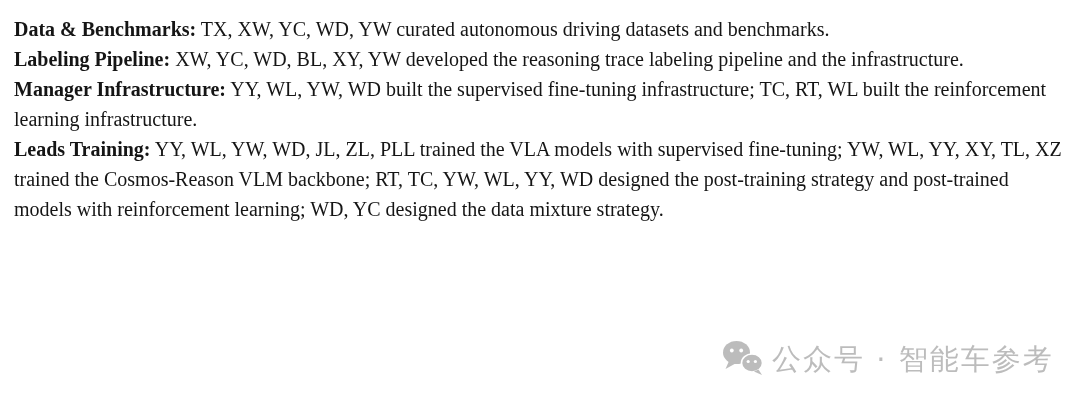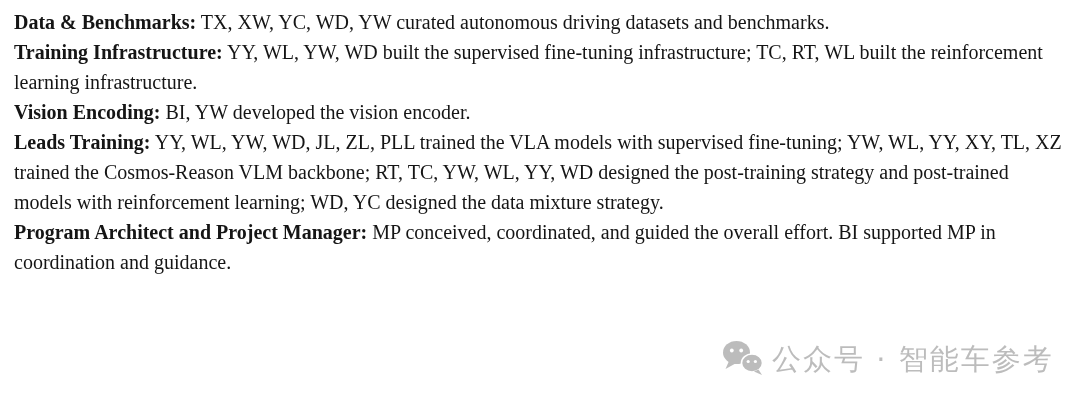--- a/index.html
+++ b/index.html
@@ -7,21 +7,21 @@
     padding: 0;
     background: #ffffff;
   }
   body {
     width: 1080px;
     height: 405px;
     position: relative;
     overflow: hidden;
   }
   .doc {
-    padding: 7px 16px 0 14px;
+    padding: 14px 16px 0 14px;
     font-family: "Liberation Serif", serif;
     font-size: 20px;
     line-height: 30px;
     color: #151515;
   }
   .para {
     margin: 0;
     text-align: left;
   }
   .para b {
@@ -43,24 +43,23 @@
     color: #878787;
     letter-spacing: 2px;
     white-space: nowrap;
   }
 </style>
 </head>
 <body>
 
 <div class="doc">
     <p class="para"><b>Data &amp; Benchmarks:</b><span> TX, XW, YC, WD, YW curated autonomous driving datasets and benchmarks.</span></p>
-    <p class="para"><b>Training Infrastructure:</b><span> YY, WL, YW, WD built the supervised fine-tuning infrastructure; TC, RT, WL built the reinforcement learning infrastructure.</span></p>
-    <p class="para"><b>Vision Encoding:</b><span> BI, YW developed the vision encoder.</span></p>
+    <p class="para"><b>Labeling Pipeline:</b><span> XW, YC, WD, BL, XY, YW developed the reasoning trace labeling pipeline and the infrastructure.</span></p>
+    <p class="para"><b>Manager Infrastructure:</b><span> YY, WL, YW, WD built the supervised fine-tuning infrastructure; TC, RT, WL built the reinforcement learning infrastructure.</span></p>
     <p class="para"><b>Leads Training:</b><span> YY, WL, YW, WD, JL, ZL, PLL trained the VLA models with supervised fine-tuning; YW, WL, YY, XY, TL, XZ trained the Cosmos-Reason VLM backbone; RT, TC, YW, WL, YY, WD designed the post-training strategy and post-trained models with reinforcement learning; WD, YC designed the data mixture strategy.</span></p>
-    <p class="para"><b>Program Architect and Project Manager:</b><span> MP conceived, coordinated, and guided the overall effort. BI supported MP in coordination and guidance.</span></p>
   </div>
 
 <div class="watermark">
   <span>
     <svg width="42" height="36" viewBox="0 0 42 36" aria-hidden="true">
       <ellipse cx="14.5" cy="12.5" rx="13.5" ry="11.5" fill="#878787"></ellipse>
       <path d="M7 21 L3.5 29 L13.5 23.5 Z" fill="#878787"></path>
       <circle cx="9.8" cy="10.5" r="1.9" fill="#ffffff"></circle>
       <circle cx="19.2" cy="10.5" r="1.9" fill="#ffffff"></circle>
       <ellipse cx="30" cy="23" rx="10.5" ry="9" fill="#878787" stroke="#ffffff" stroke-width="1.6"></ellipse>

